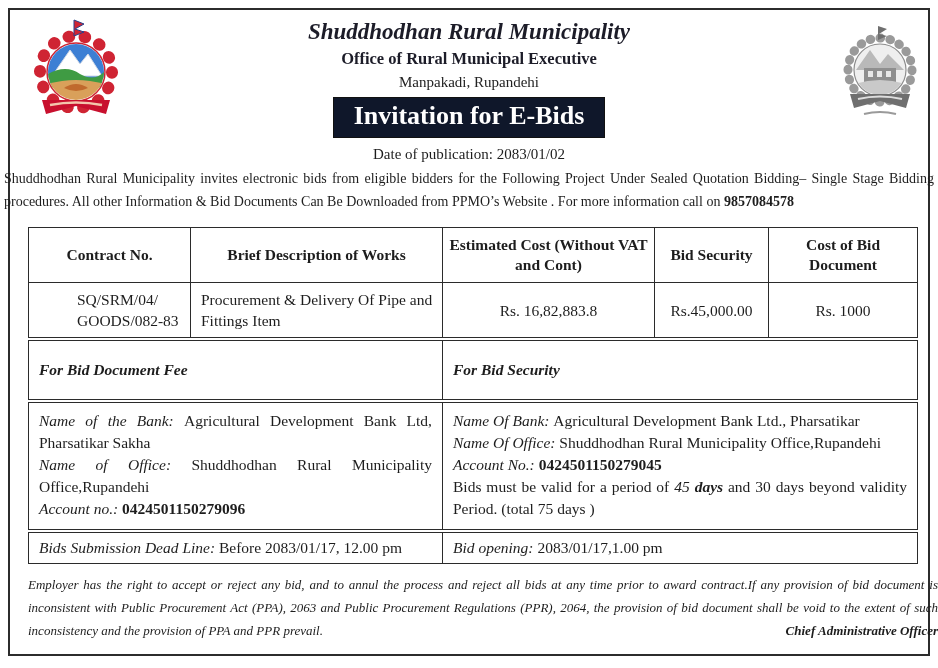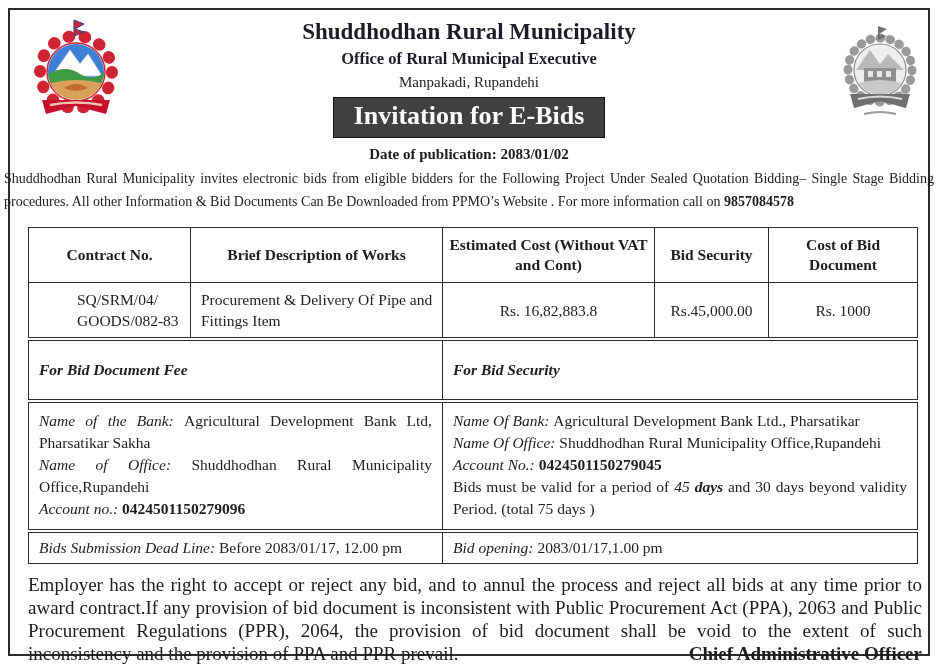--- a/index.html
+++ b/index.html
@@ -11,30 +11,30 @@
   .page-border{
     position:absolute;left:8px;top:8px;right:8px;bottom:12px;
     border:2px solid #2c2c2c;pointer-events:none;
   }
   .content{position:relative;padding-top:10px;}
 
   
   .logo-left{position:absolute;left:28px;top:18px;width:96px;height:104px;}
   .logo-right{position:absolute;left:838px;top:24px;width:84px;height:94px;}
   .head-center{text-align:center;}
-  .muni-title{font-size:23px;font-weight:bold;color:#1c1c28;line-height:28px;margin-top:8px;}
+  .muni-title{font-size:23px;font-weight:bold;color:#1c1c28;line-height:28px;margin-top:8px;font-style:italic;}
   .office-line{font-size:16.5px;font-weight:bold;color:#1c1c28;line-height:20px;margin-top:3px;}
   .location-line{font-size:15px;line-height:19px;margin-top:4px;color:#222;}
   .banner-wrap{text-align:center;margin-top:5px;}
   .banner{
-    display:inline-block;background:#404040;color:#ffffff;
+    display:inline-block;background:#0f172a;color:#ffffff;
     font-size:26px;font-weight:bold;line-height:30px;
     padding:3px 20px 6px 20px;border:1px solid #111;
   }
-  .pub-date{font-size:15px;font-weight:bold;text-align:center;margin-top:7px;line-height:19px;}
+  .pub-date{font-size:15px;font-weight:normal;text-align:center;margin-top:7px;line-height:19px;}
 
   
   .intro{
     font-size:14px;line-height:23px;text-align:justify;
     padding:0 4px;margin-top:3px;
   }
   .intro .phone{font-weight:bold;}
 
   
   .tbl{border-collapse:collapse;table-layout:fixed;width:889px;margin-left:28px;margin-top:2px;}
@@ -47,22 +47,22 @@
   td.feehead{font-weight:bold;font-style:italic;padding:19px 10px;line-height:20px;}
   td.bank{padding:7px 10px 9px 10px;line-height:22px;text-align:justify;vertical-align:top;}
   td.deadline{padding:5px 10px;line-height:20px;}
   .lbl{font-style:italic;}
   .acct{font-weight:bold;}
   .num-it{font-style:italic;}
   .days-bi{font-style:italic;font-weight:bold;}
 
   
   .footer{
-    font-size:19px;line-height:23px;text-align:justify;
-    margin-top:9px;padding:0 16px 0 28px;
+    font-size:13px;line-height:23px;text-align:justify;
+    margin-top:9px;padding:0 0 0 28px;font-style:italic;
   }
   .footer .signature{float:right;font-weight:bold;}
 </style>
 </head>
 <body>
 
 <div class="page-border"></div>
 
 <div class="content">
 

